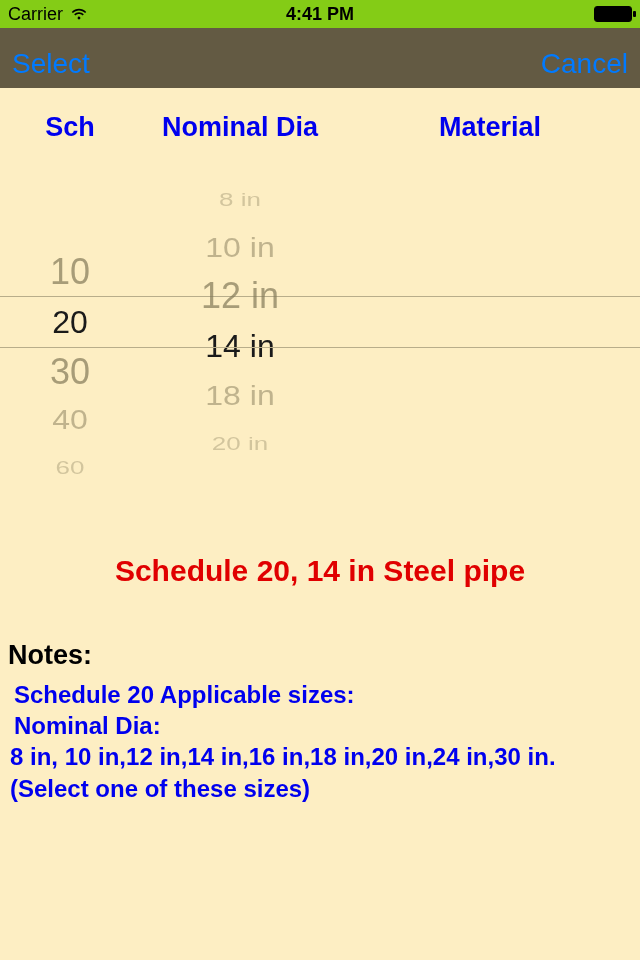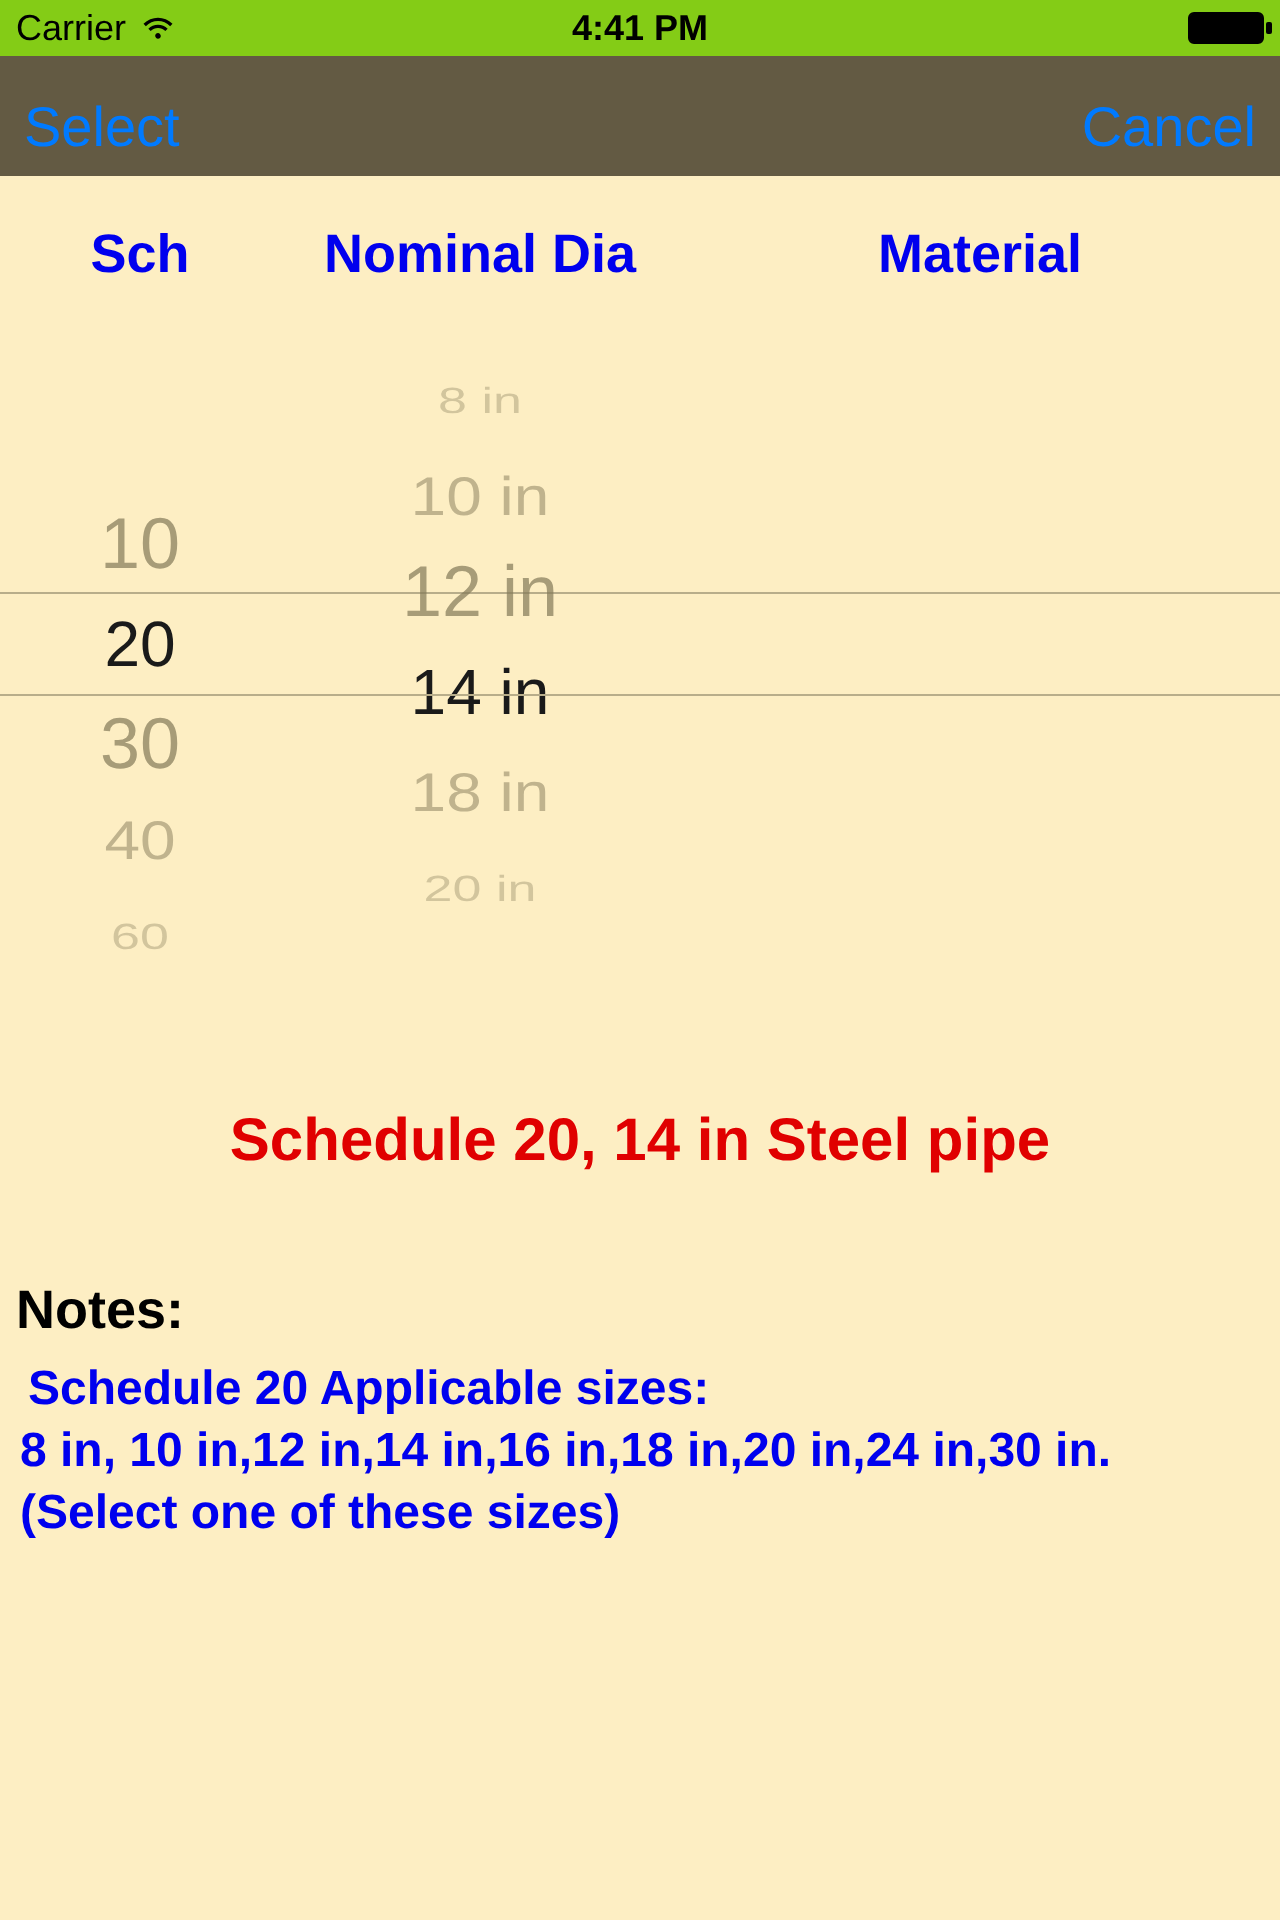--- a/index.html
+++ b/index.html
@@ -161,15 +161,16 @@
 
     </div>
   </div>
 </div>
 
 <div class="summary">Schedule 20, 14 in Steel pipe</div>
 
 <div class="notes-label">Notes:</div>
 <div class="notes-body">
   <div style="padding-left:4px;">Schedule 20 Applicable sizes:</div>
+  <div style="padding-left:4px;">Nominal Dia:</div>
   <div>8 in, 10 in,12 in,14 in,16 in,18 in,20 in,24 in,30 in.</div>
   <div>(Select one of these sizes)</div>
 </div>
 
 </body></html>

